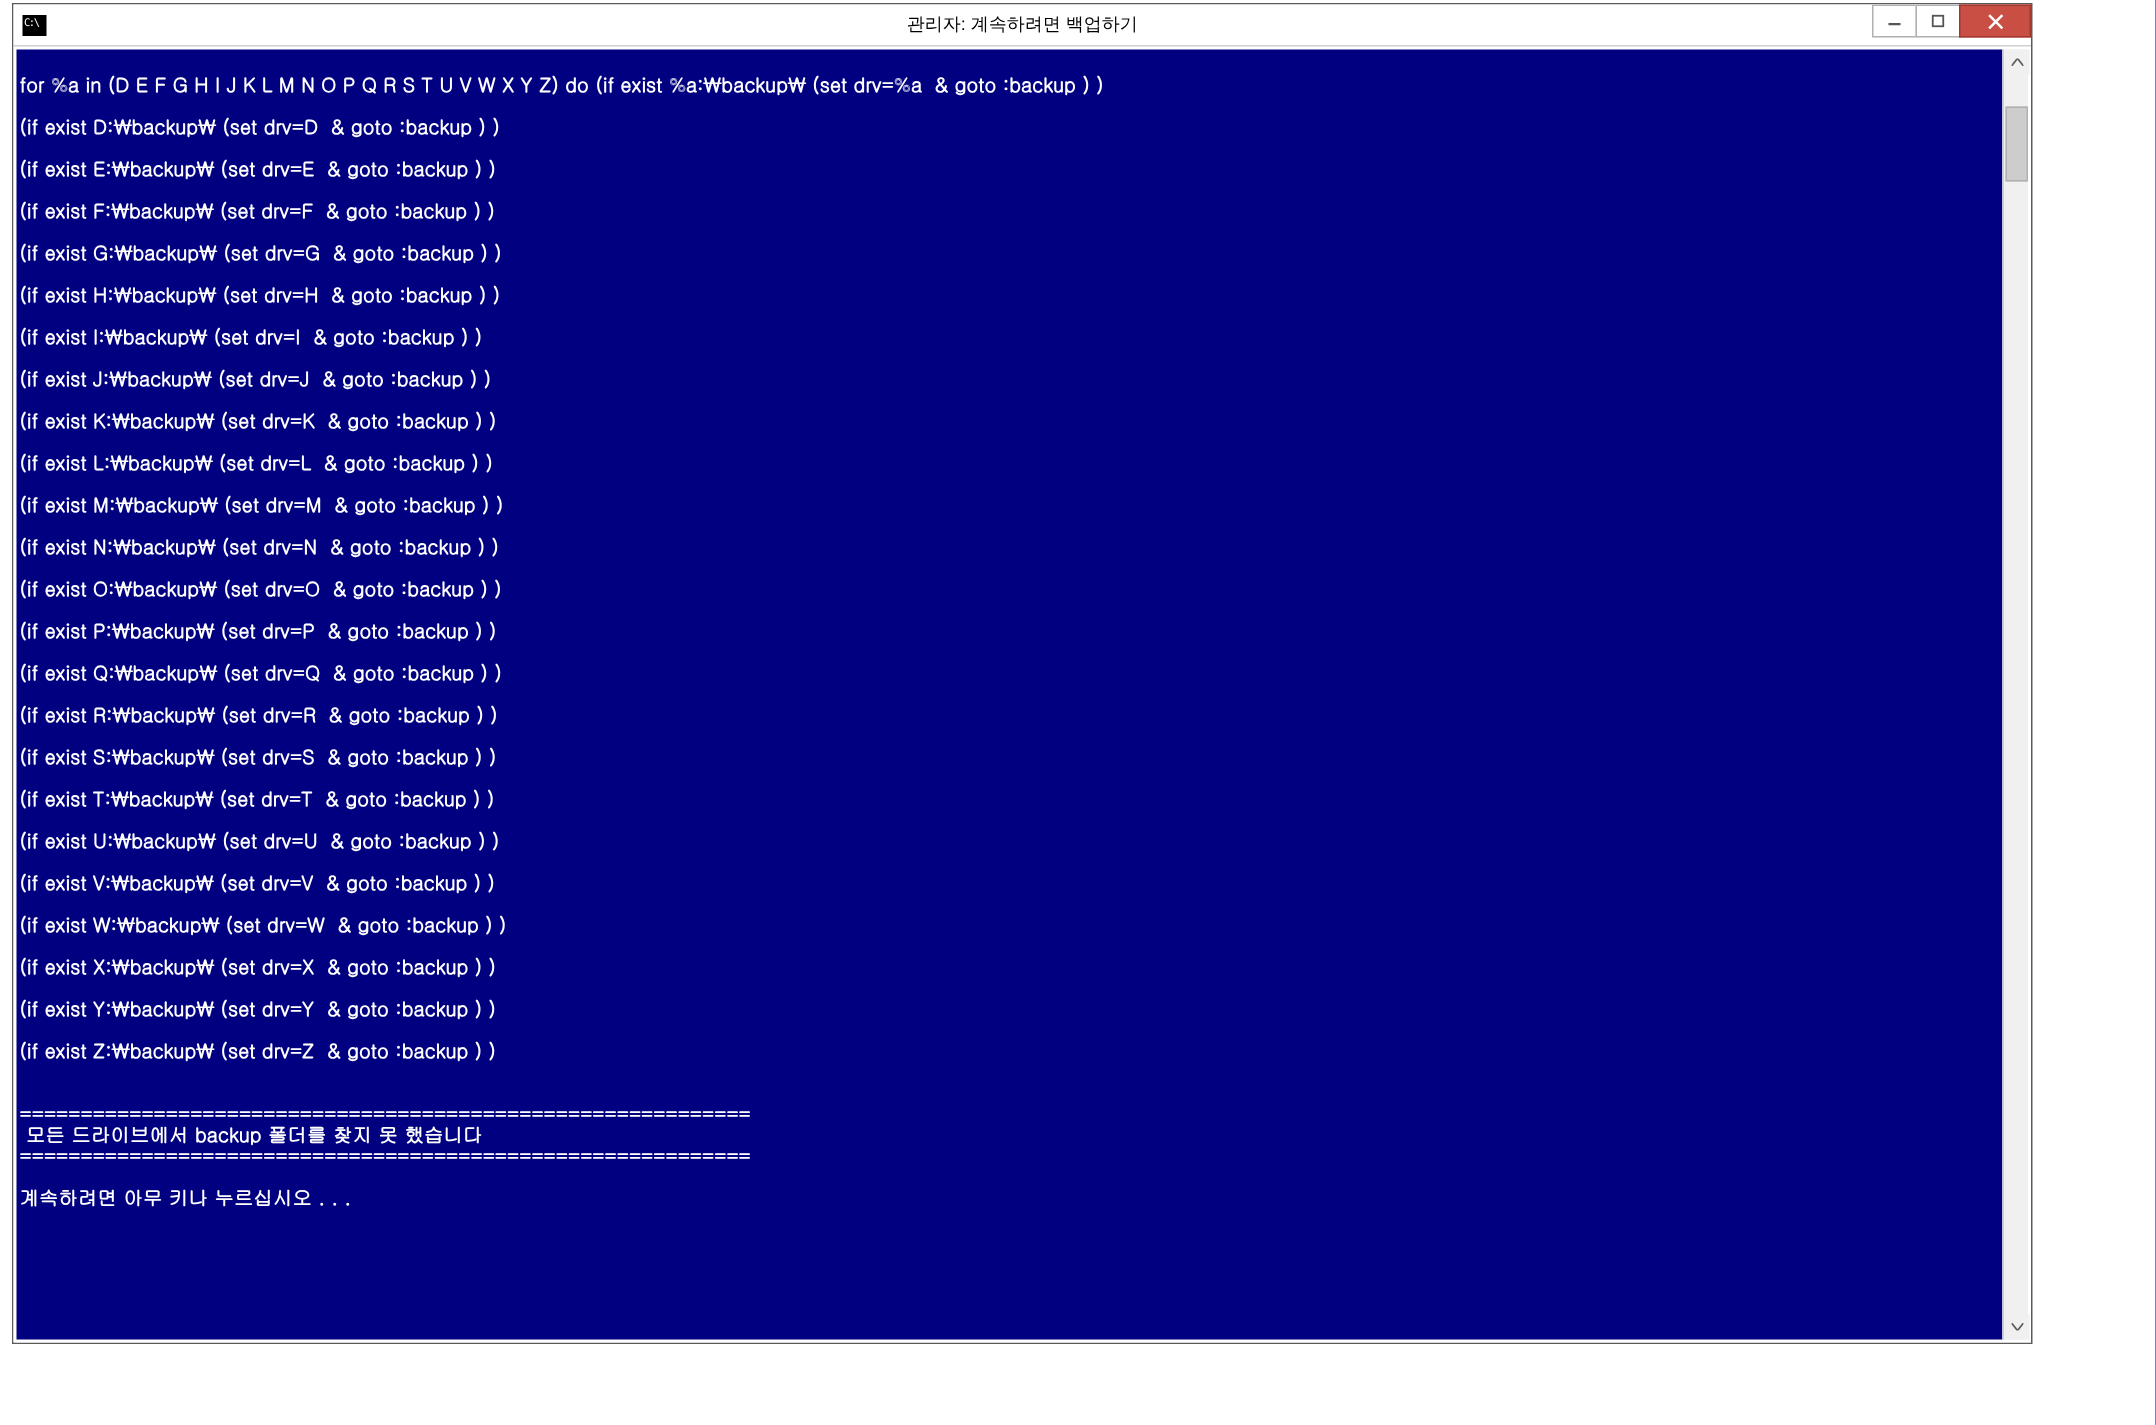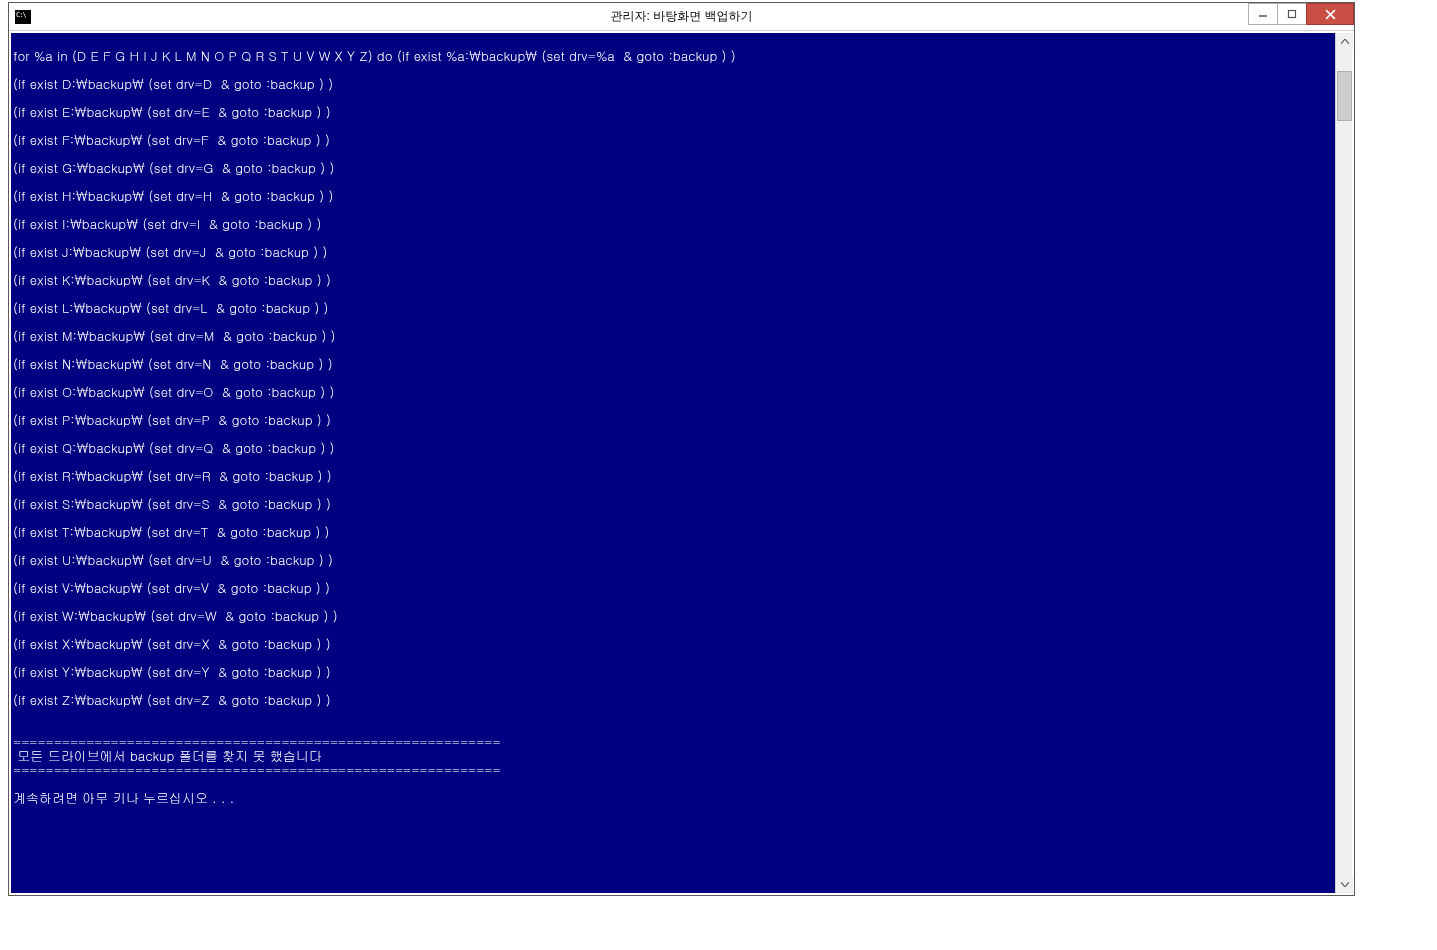--- a/index.html
+++ b/index.html
@@ -96,20 +96,21 @@
       font-family: 'Gulim', 'GulimChe', 'Batang', 'Courier New', monospace;
       font-size: 13px;
       line-height: 14px;
       padding: 2px 2px 2px 2px;
       white-space: pre;
       overflow: hidden;
     }
     .console-line {
       display: block;
       white-space: pre;
+      font-weight: bold;
     }
     .scrollbar {
       width: 17px;
       background: #f0f0f0;
       border-left: 1px solid #d0d0d0;
       position: relative;
     }
     .scroll-arrow {
       width: 17px;
       height: 17px;
@@ -133,21 +134,21 @@
       border: 1px solid #b0b0b0;
       cursor: pointer;
     }
   </style>
 </head>
 <body>
 
 <div class="window">
   <div class="titlebar">
     <span class="titlebar-icon"></span>
-    <span class="titlebar-title">관리자: 바탕화면 백업하기</span>
+    <span class="titlebar-title">관리자: 계속하려면 백업하기</span>
     <div class="window-controls">
       <div class="win-btn">
         <svg width="10" height="10" viewBox="0 0 10 10">
             <line x1="1" y1="7" x2="9" y2="7" stroke-width="1.5"></line>
           </svg>
       </div>
       <div class="win-btn">
         <svg width="10" height="10" viewBox="0 0 10 10">
             <rect x="1.5" y="1.5" width="7" height="7" fill="none" stroke-width="1.2"></rect>
           </svg>

